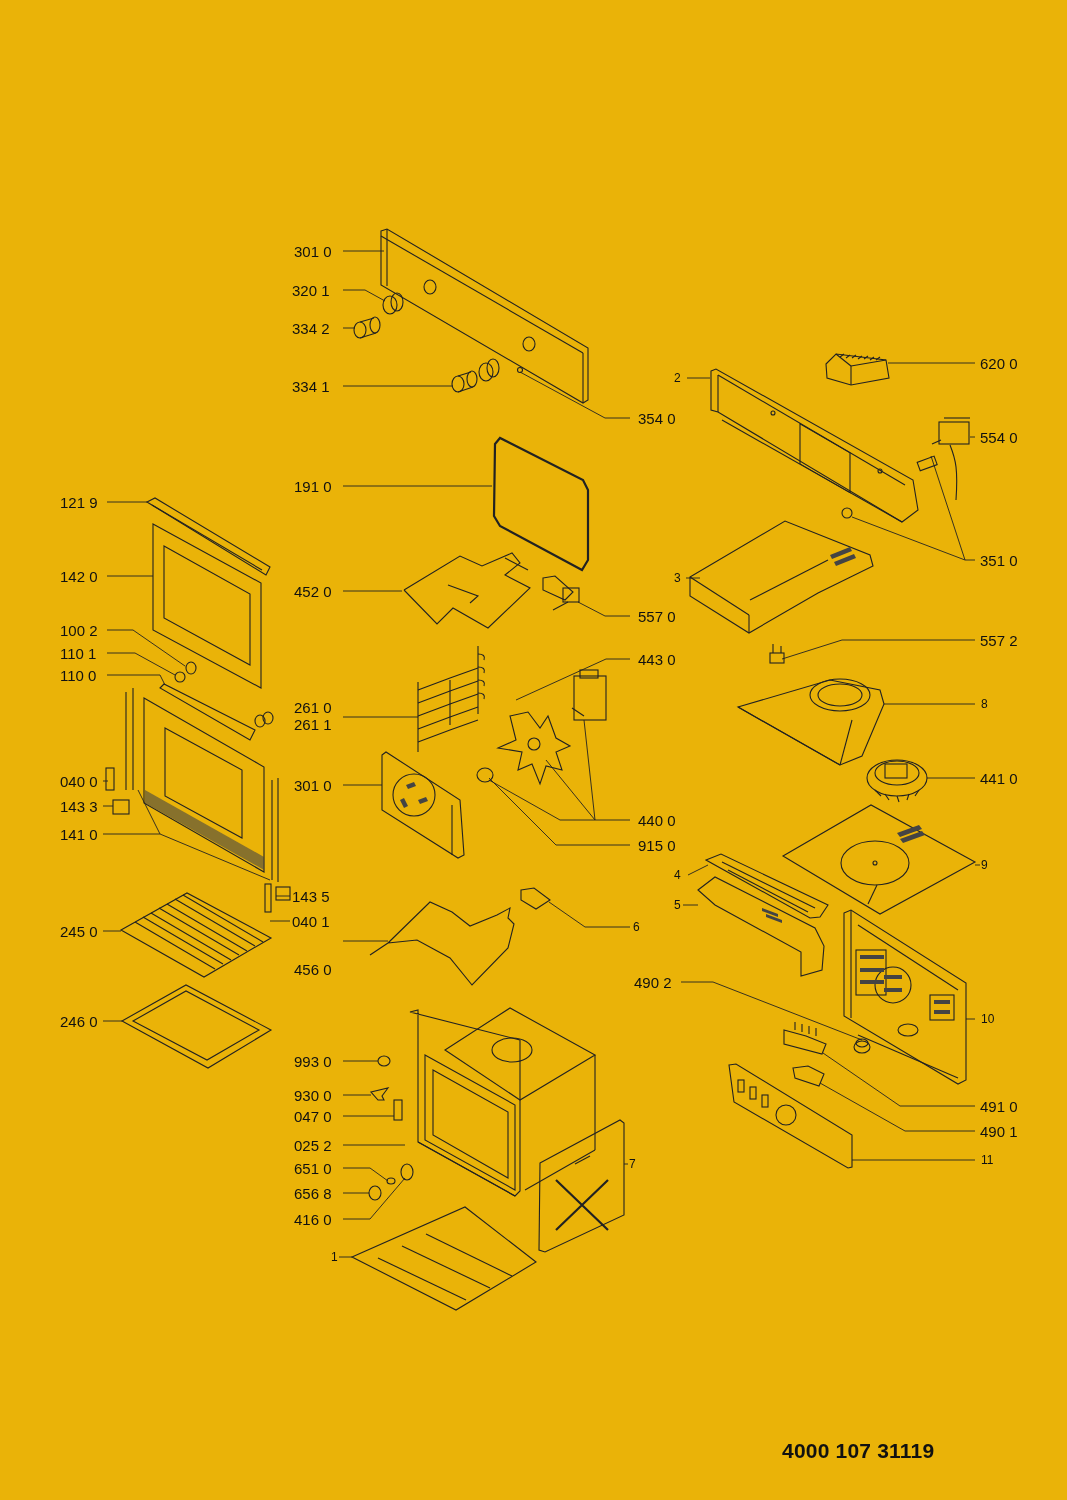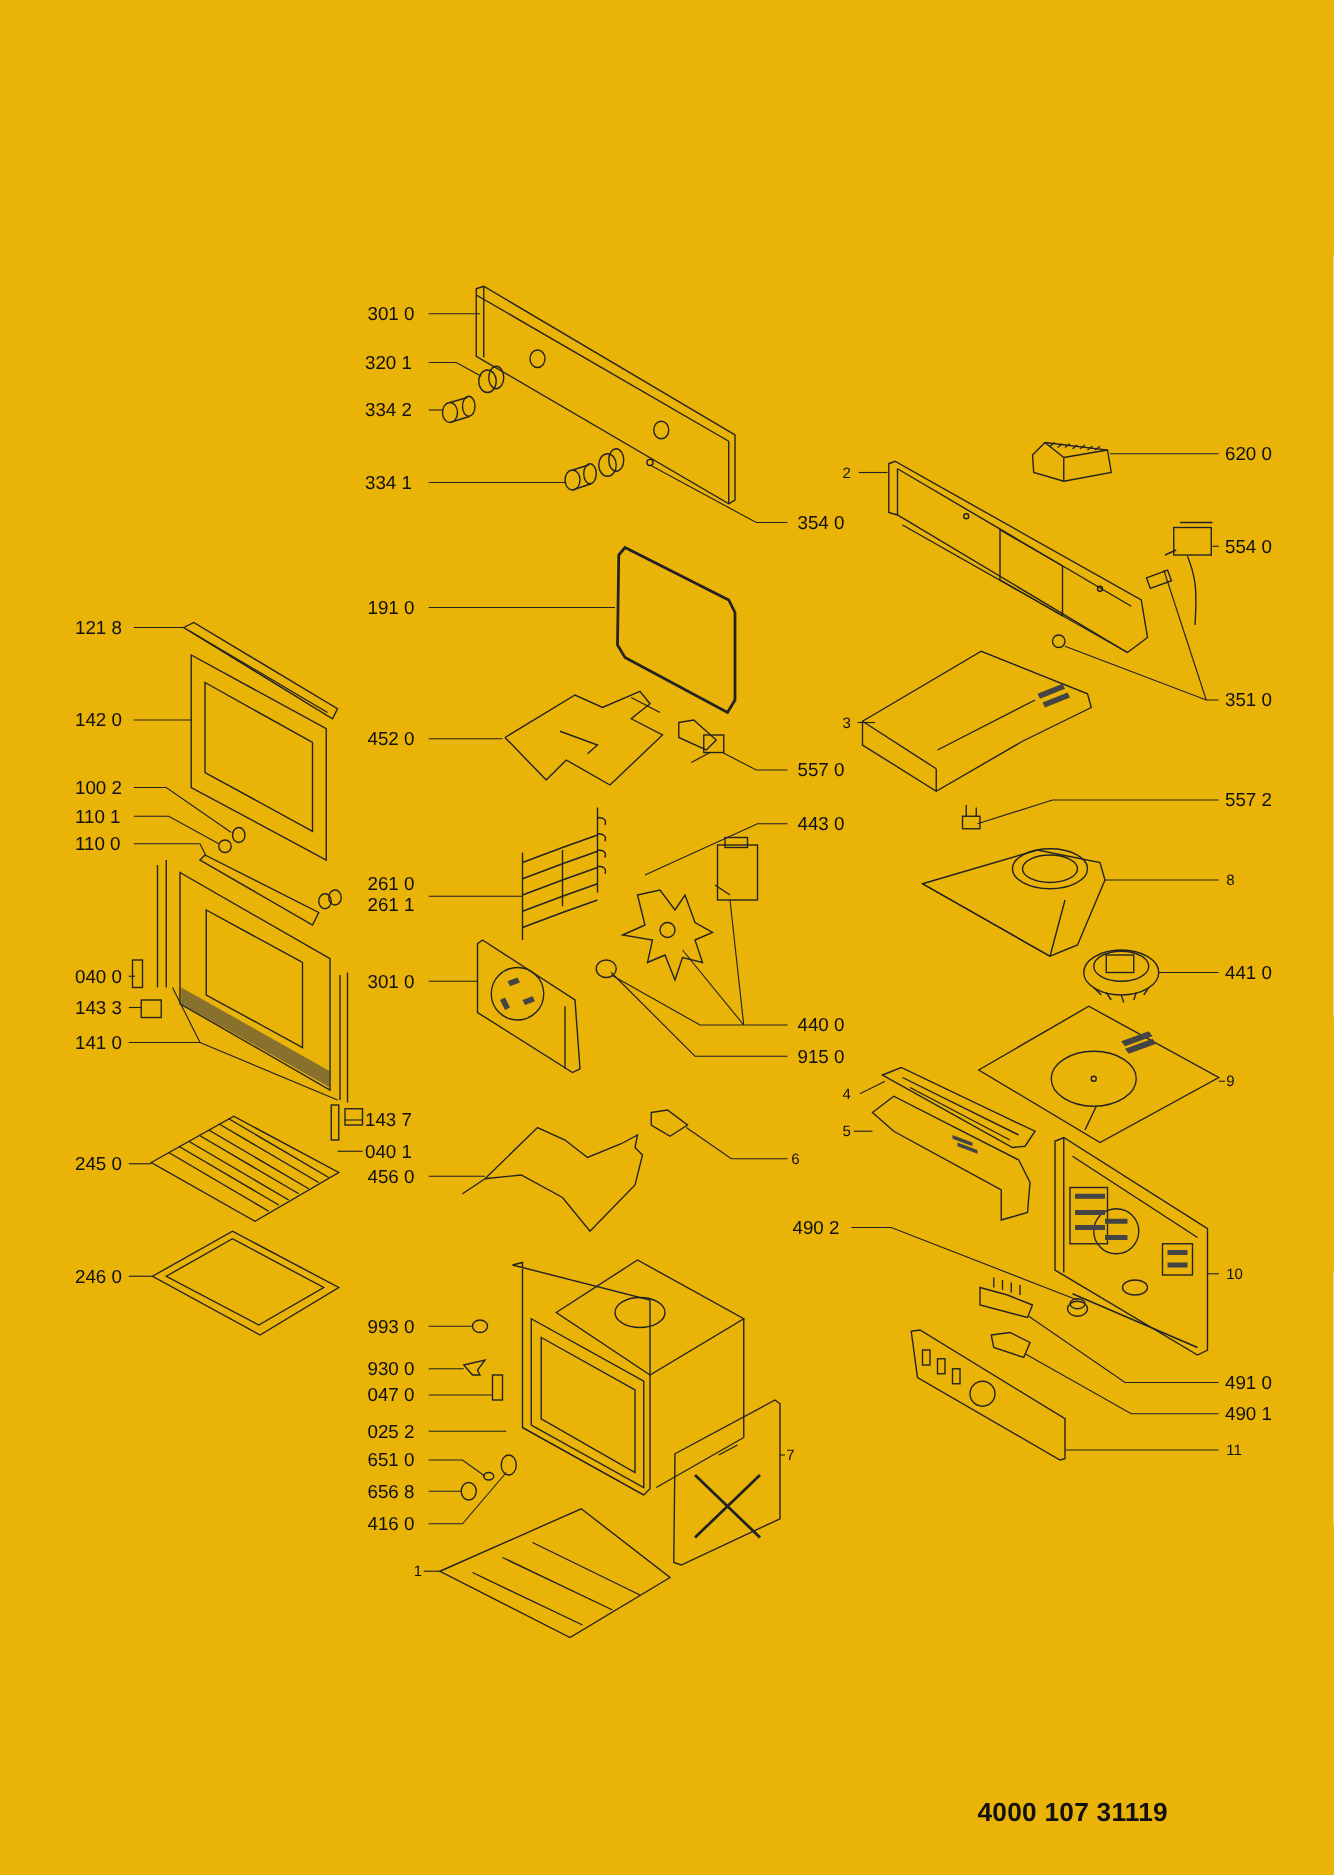--- a/index.html
+++ b/index.html
@@ -356,21 +356,21 @@
   <span class="lbl" style="left:294px;top:244px">301 0</span>
   <span class="lbl" style="left:292px;top:283px">320 1</span>
   <span class="lbl" style="left:292px;top:321px">334 2</span>
   <span class="lbl" style="left:292px;top:379px">334 1</span>
   <span class="lbl" style="left:638px;top:411px">354 0</span>
   <span class="lbl sm" style="left:674px;top:372px">2</span>
   <span class="lbl" style="left:980px;top:356px">620 0</span>
   <span class="lbl" style="left:980px;top:430px">554 0</span>
   <span class="lbl" style="left:980px;top:553px">351 0</span>
   <span class="lbl" style="left:294px;top:479px">191 0</span>
-  <span class="lbl" style="left:60px;top:495px">121 8</span>
+  <span class="lbl" style="left:60px;top:495px">121 9</span>
   <span class="lbl" style="left:60px;top:569px">142 0</span>
   <span class="lbl" style="left:60px;top:623px">100 2</span>
   <span class="lbl" style="left:60px;top:646px">110 1</span>
   <span class="lbl" style="left:60px;top:668px">110 0</span>
   <span class="lbl" style="left:294px;top:584px">452 0</span>
   <span class="lbl" style="left:638px;top:609px">557 0</span>
   <span class="lbl sm" style="left:674px;top:572px">3</span>
   <span class="lbl" style="left:980px;top:633px">557 2</span>
   <span class="lbl" style="left:638px;top:652px">443 0</span>
   <span class="lbl sm" style="left:981px;top:698px">8</span>
@@ -379,24 +379,24 @@
   <span class="lbl" style="left:980px;top:771px">441 0</span>
   <span class="lbl" style="left:60px;top:774px">040 0</span>
   <span class="lbl" style="left:60px;top:799px">143 3</span>
   <span class="lbl" style="left:60px;top:827px">141 0</span>
   <span class="lbl" style="left:294px;top:778px">301 0</span>
   <span class="lbl" style="left:638px;top:813px">440 0</span>
   <span class="lbl" style="left:638px;top:838px">915 0</span>
   <span class="lbl sm" style="left:981px;top:859px">9</span>
   <span class="lbl sm" style="left:674px;top:869px">4</span>
   <span class="lbl sm" style="left:674px;top:899px">5</span>
-  <span class="lbl" style="left:292px;top:889px">143 7</span>
+  <span class="lbl" style="left:292px;top:889px">143 5</span>
   <span class="lbl" style="left:292px;top:914px">040 1</span>
   <span class="lbl" style="left:60px;top:924px">245 0</span>
-  <span class="lbl" style="left:294px;top:934px">456 0</span>
+  <span class="lbl" style="left:294px;top:962px">456 0</span>
   <span class="lbl sm" style="left:633px;top:921px">6</span>
   <span class="lbl" style="left:60px;top:1014px">246 0</span>
   <span class="lbl sm" style="left:981px;top:1013px">10</span>
   <span class="lbl" style="left:634px;top:975px">490 2</span>
   <span class="lbl" style="left:294px;top:1138px">025 2</span>
   <span class="lbl" style="left:294px;top:1054px">993 0</span>
   <span class="lbl" style="left:294px;top:1088px">930 0</span>
   <span class="lbl" style="left:294px;top:1109px">047 0</span>
   <span class="lbl" style="left:294px;top:1161px">651 0</span>
   <span class="lbl" style="left:294px;top:1186px">656 8</span>

